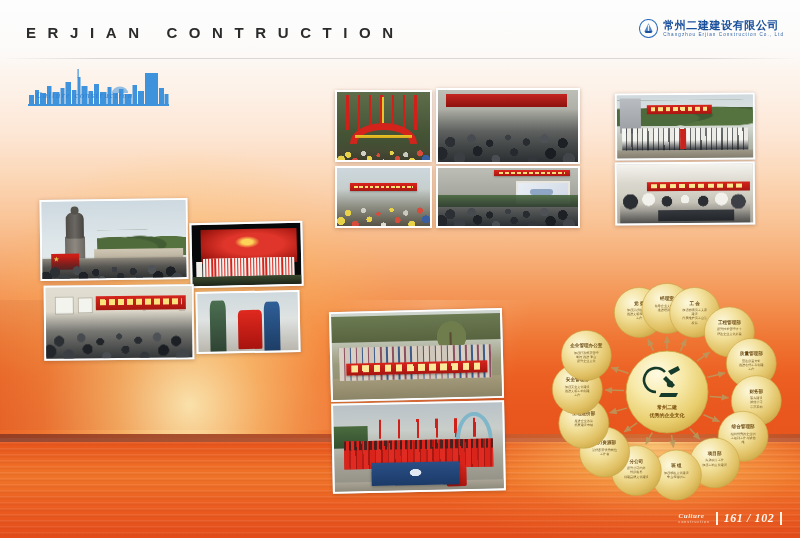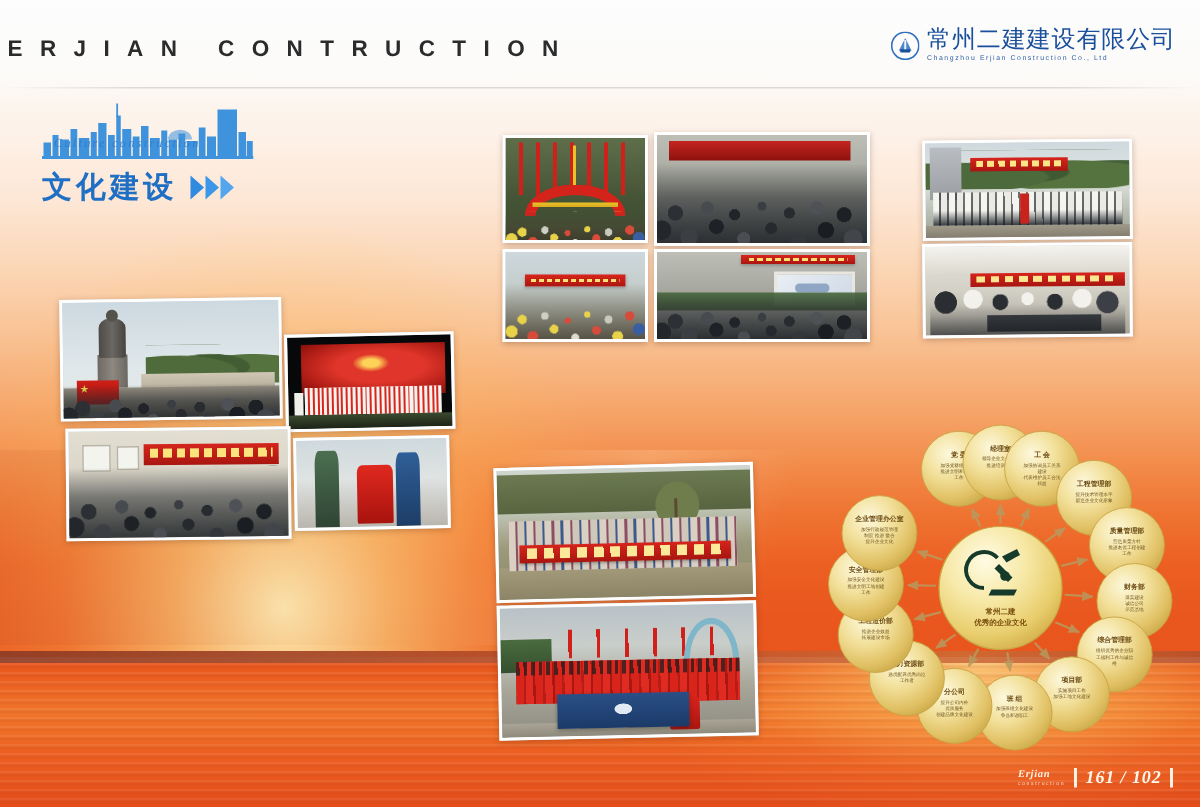--- a/index.html
+++ b/index.html
@@ -86,32 +86,32 @@
     position: absolute; left: 0; top: 0; width: 800px; height: 72px;
     background: linear-gradient(to bottom,#fdfdfd 0%, #fcfbfa 60%, rgba(252,250,248,0.0) 100%);
   }
   .header-rule {
     position: absolute; left: 0; top: 58px; width: 800px; height: 1px;
     background: linear-gradient(to right, rgba(200,200,200,0) 0%, rgba(190,190,190,0.55) 12%, rgba(190,190,190,0.55) 88%, rgba(200,200,200,0) 100%);
   }
 
   
   .header-title {
-    position: absolute; left: 5px; top: 24px;
+    position: absolute; left: 26px; top: 24px;
     font-size: 15px; font-weight: bold; color: #2b2b2b;
     letter-spacing: 11.6px; white-space: nowrap;
   }
   .brand {
     position: absolute; right: 16px; top: 19px;
     display: flex; align-items: center; gap: 5px;
   }
   .brand-mark { width: 19px; height: 19px; flex: 0 0 19px; }
   .brand-text { display: flex; flex-direction: column; line-height: 1.05; }
   .brand-cn {
-    font-size: 16px; font-weight: normal; color: #1a4f9c;
+    font-size: 11px; font-weight: bold; color: #1a4f9c;
     letter-spacing: .6px; white-space: nowrap;
   }
   .brand-en {
     font-size: 4.6px; color: #2f62a8; letter-spacing: 1.05px;
     white-space: nowrap; margin-top: 1.5px;
   }
 
   
   .section-block { position: absolute; left: 28px; top: 64px; width: 170px; }
   .skyline { width: 141px; height: 44px; display: block; }
@@ -499,28 +499,20 @@
           <path d="M168 58 a16 13 0 0 1 32 0 z" opacity=".55"></path>
           <rect x="0" y="80" width="282" height="4"></rect>
           <g opacity=".5">
             <rect x="236" y="26" width="22" height="1.6"></rect>
             <rect x="236" y="34" width="22" height="1.6"></rect>
             <rect x="236" y="42" width="22" height="1.6"></rect>
           </g>
         </g>
       </svg>
       <div class="sec-en">Culture construction</div>
-    </div>
-    <div class="sec-row">
-      <span class="sec-cn">文化建设</span>
-      <span class="chevs">
-        <i class="chev c1"></i>
-        <i class="chev c2"></i>
-        <i class="chev c3"></i>
-      </span>
     </div>
   </div>
 
   <div class="photo" style="left:40px; top:199px; width:148px; height:81px; transform:rotate(-0.8deg);">
     <div class="inner">
       <div class="statue-sky"></div>
         <div class="statue-trees"></div>
         <div class="statue-bldg"></div>
       <div class="statue-gnd"></div>
         <div class="statue-plinth"></div>
@@ -781,21 +773,21 @@
           <circle cx="3" cy="2" r="3.2" fill="#173b2a"></circle>
         </g>
         <text class="hub-title" x="133" y="127" text-anchor="middle" id="hub-l1">常州二建</text>
         <text class="hub-title" x="133" y="134.5" text-anchor="middle" id="hub-l2">优秀的企业文化</text>
       </g>
     </svg>
   </div>
 
   <div class="footer">
     <span class="foot-brand">
-      <span class="foot-en1">Erjian</span>
+      <span class="foot-en1">Culture</span>
       <span class="foot-en2">construction</span>
     </span>
     <span class="foot-bar"></span>
     <span class="foot-page">161 / 102</span>
     <span class="foot-bar"></span>
   </div>
 
 </div>
 
 </body></html>

